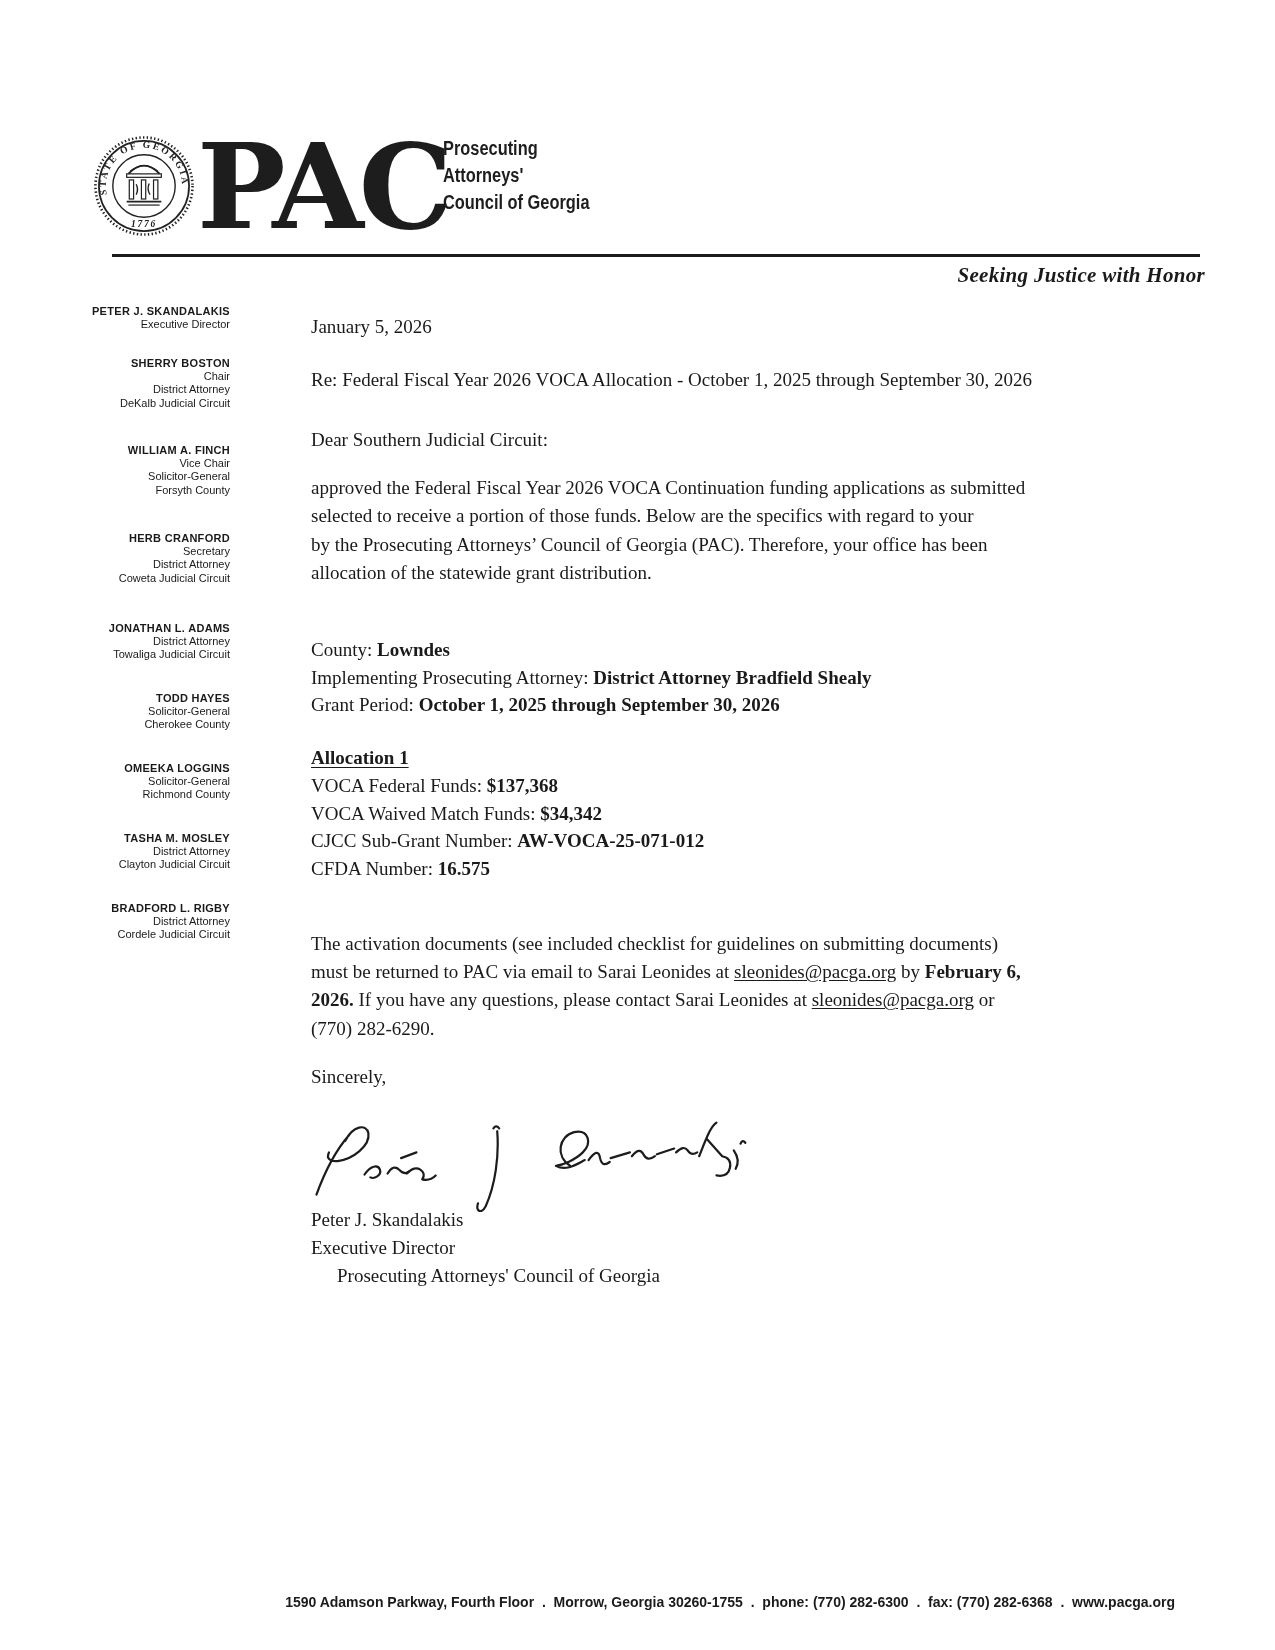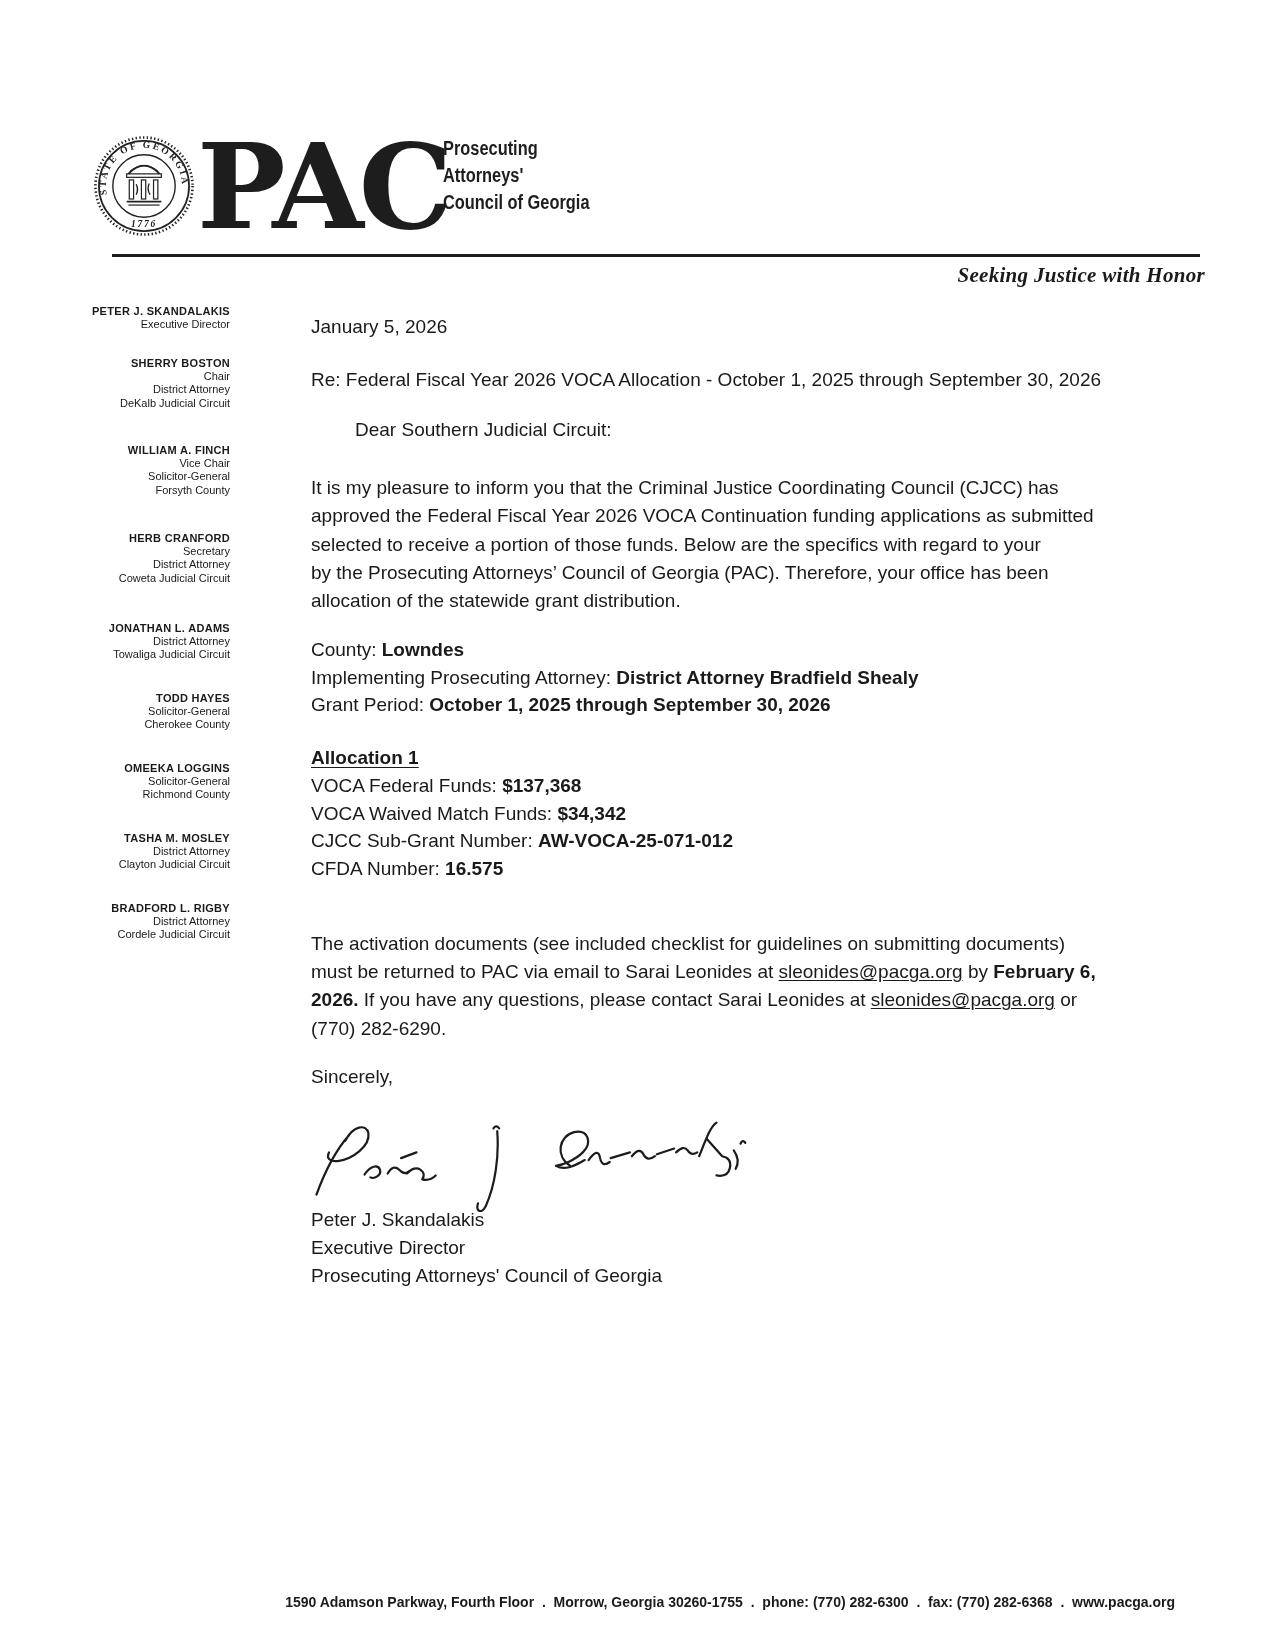--- a/index.html
+++ b/index.html
@@ -33,33 +33,33 @@
   .board-group:nth-of-type(3){top:444px}
   .board-group:nth-of-type(4){top:532px}
   .board-group:nth-of-type(5){top:622px}
   .board-group:nth-of-type(6){top:692px}
   .board-group:nth-of-type(7){top:762px}
   .board-group:nth-of-type(8){top:832px}
   .board-group:nth-of-type(9){top:902px}
   .board-name{font-size:11px;font-weight:bold;letter-spacing:0.3px;}
   .board-lines{font-size:11px;}
   
-  .lb{position:absolute;left:311px;font-size:19px;line-height:28px;white-space:nowrap;}
+  .lb{position:absolute;left:311px;font-size:19px;line-height:28px;white-space:nowrap;font-family:Liberation Serif, serif;}
   .l-date{top:313px;}
   .l-re{top:366px;}
-  .l-sal{top:416px;margin-left:44px;}
+  .l-sal{top:426px;}
   .l-p1{top:474px;line-height:28.3px;}
   .l-details{top:636px;line-height:27.5px;}
   .l-alloc-head{top:744px;font-weight:bold;text-decoration:underline;text-underline-offset:3px;}
   .l-alloc{top:772px;line-height:27.7px;}
   .l-closing{top:930px;line-height:28.2px;}
   .l-val{top:1063px;}
   .l-name{top:1206px;}
   .l-title{top:1234px;}
-  .l-org{top:1262px;}
+  .l-org{top:1262px;margin-left:26px;}
   .b{font-weight:bold;}
   .l-closing .link{text-decoration:underline;text-underline-offset:2px;}
   .l-closing .bold{font-weight:bold;}
   
   .signature{position:absolute;left:303px;top:1112px;width:500px;height:100px;}
   
   .footer{
     position:absolute;right:100px;top:1594px;
     font-size:14px;font-weight:bold;white-space:pre;color:#1b1b1b;
   }
@@ -183,21 +183,20 @@
     </aside>
 
   <div class="lb l-date">January 5, 2026</div>
 
   <div class="lb l-re">Re: Federal Fiscal Year 2026 VOCA Allocation - October 1, 2025 through September 30, 2026</div>
 
   <div class="lb l-sal">Dear Southern Judicial Circuit:</div>
 
   <div class="lb l-p1">
 
-      <div>It is my pleasure to inform you that the Criminal Justice Coordinating Council (CJCC) has</div>
 
       <div>approved the Federal Fiscal Year 2026 VOCA Continuation funding applications as submitted</div>
 
       <div>selected to receive a portion of those funds. Below are the specifics with regard to your</div>
 
       <div>by the Prosecuting Attorneys’ Council of Georgia (PAC). Therefore, your office has been</div>
 
       <div>allocation of the statewide grant distribution.</div>
     </div>
 

